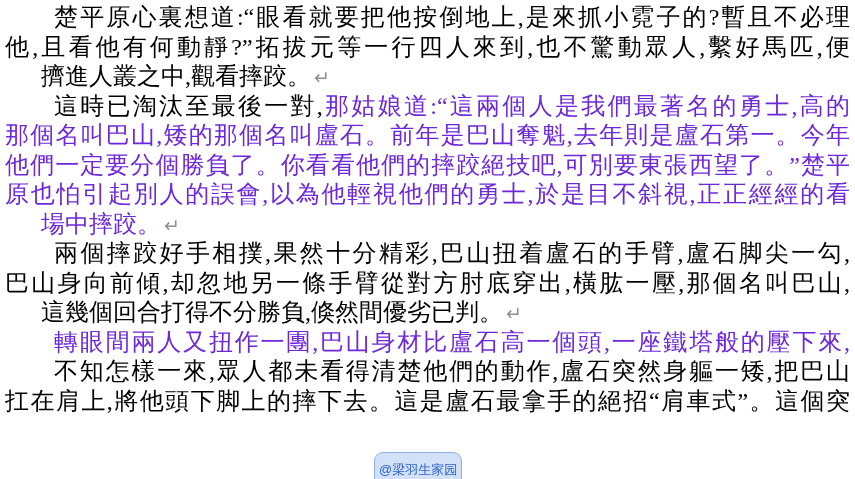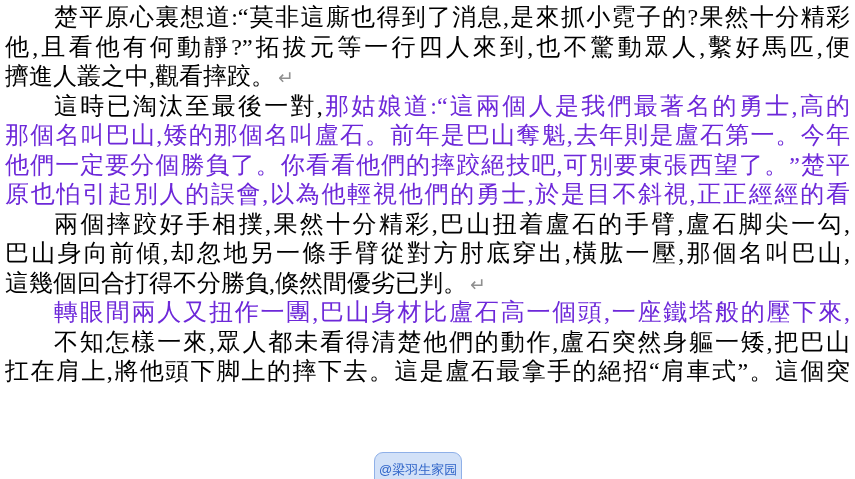--- a/index.html
+++ b/index.html
@@ -29,20 +29,21 @@
     white-space: nowrap;
     overflow: hidden;
   }
   
   .fill {
     text-align: justify;
     text-align-last: justify;
   }
   .endline {
     text-align: left;
+    margin-left: 36px;
   }
   .indent {
     padding-left: 49px;
   }
   .black { color: #000000; }
   .green { color: #6d28d9; }
   .pilcrow {
     color: #909090;
     font-size: 19px;
     margin-left: 3px;
@@ -63,28 +64,29 @@
     border-radius: 9px;
     white-space: nowrap;
   }
 </style>
 </head>
 <body>
 
 <div class="page">
   <div class="text-block">
 
-    <div class="line fill indent"><span class="black">楚平原心裏想道:“莫非這廝也得到了消息,是來抓小霓子的?果然十分精彩</span></div>
+    <div class="line fill indent"><span class="black">楚平原心裏想道:“眼看就要把他按倒地上,是來抓小霓子的?暫且不必理</span></div>
     <div class="line fill"><span class="black">他,且看他有何動靜?”拓拔元等一行四人來到,也不驚動眾人,繫好馬匹,便</span></div>
     <div class="line endline"><span class="black">擠進人叢之中,觀看摔跤。</span><span class="pilcrow">↵</span></div>
 
     <div class="line fill indent"><span class="black">這時已淘汰至最後一對,</span><span class="green">那姑娘道:“這兩個人是我們最著名的勇士,高的</span></div>
     <div class="line fill"><span class="green">那個名叫巴山,矮的那個名叫盧石。前年是巴山奪魁,去年則是盧石第一。今年</span></div>
     <div class="line fill"><span class="green">他們一定要分個勝負了。你看看他們的摔跤絕技吧,可別要東張西望了。”楚平</span></div>
     <div class="line fill"><span class="green">原也怕引起別人的誤會,以為他輕視他們的勇士,於是目不斜視,正正經經的看</span></div>
+    <div class="line endline"><span class="green">場中摔跤。</span><span class="pilcrow">↵</span></div>
 
     <div class="line fill indent"><span class="black">兩個摔跤好手相撲,果然十分精彩,巴山扭着盧石的手臂,盧石脚尖一勾,</span></div>
     <div class="line fill"><span class="black">巴山身向前傾,却忽地另一條手臂從對方肘底穿出,橫肱一壓,那個名叫巴山,</span></div>
     <div class="line endline"><span class="black">這幾個回合打得不分勝負,倏然間優劣已判。</span><span class="pilcrow">↵</span></div>
 
     <div class="line fill indent"><span class="green">轉眼間兩人又扭作一團,巴山身材比盧石高一個頭,一座鐵塔般的壓下來,</span></div>
 
     <div class="line fill indent"><span class="black">不知怎樣一來,眾人都未看得清楚他們的動作,盧石突然身軀一矮,把巴山</span></div>
     <div class="line fill"><span class="black">扛在肩上,將他頭下脚上的摔下去。這是盧石最拿手的絕招“肩車式”。這個突</span></div>
 

